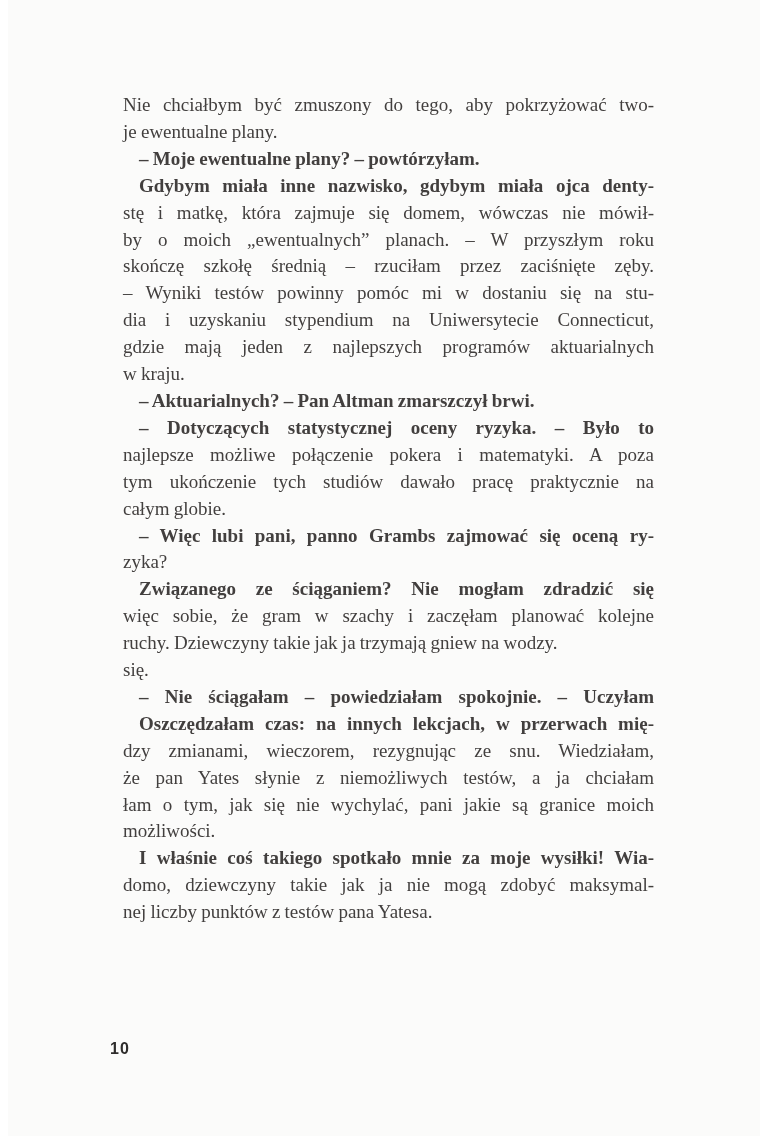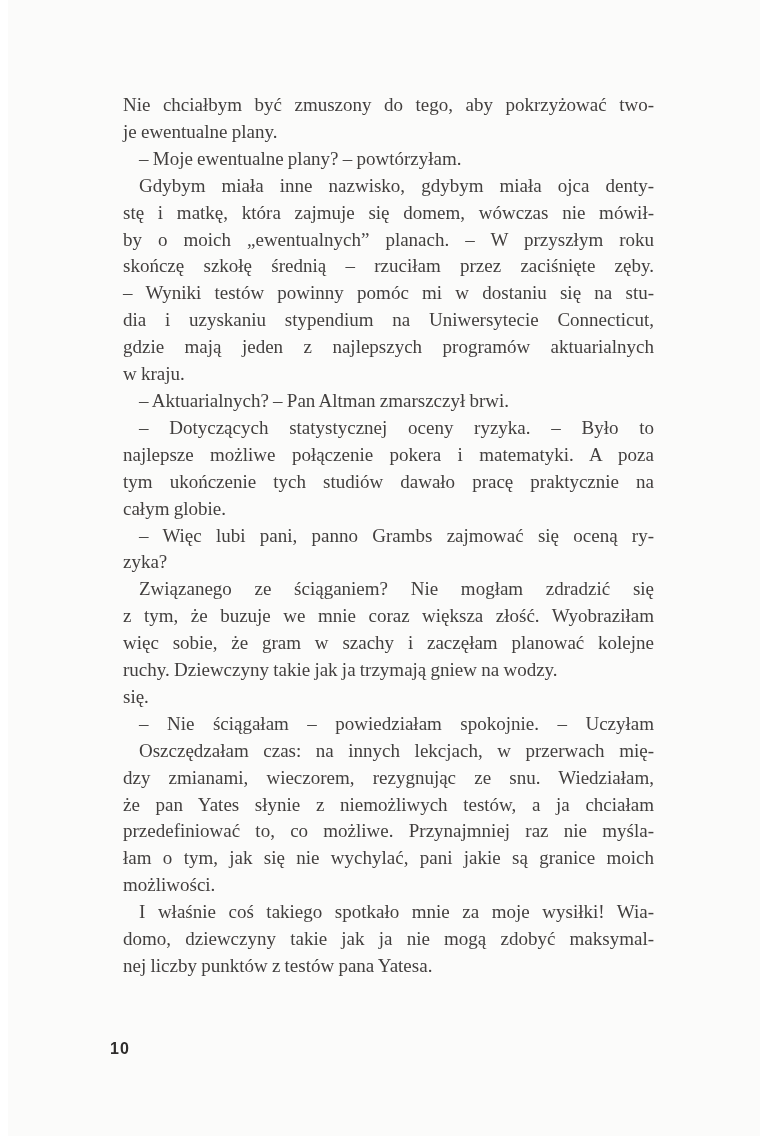--- a/index.html
+++ b/index.html
@@ -28,20 +28,21 @@
     text-align: justify;
     text-align-last: justify;
     white-space: normal;
   }
   .ln.last {
     text-align: center;
     text-align-last: left;
   }
   .ln.ind {
     text-indent: 16px;
+    font-weight: bold;
   }
   .page-number {
     position: absolute;
     left: 102px;
     top: 1040px;
     font-family: "Liberation Sans", "DejaVu Sans", sans-serif;
     font-weight: 700;
     font-size: 16px;
     letter-spacing: 1px;
     color: #2e2c2b;
@@ -64,29 +65,27 @@
     <div class="ln">gdzie mają jeden z najlepszych programów aktuarialnych</div>
     <div class="ln last">w kraju.</div>
     <div class="ln last ind">– Aktuarialnych? – Pan Altman zmarszczył brwi.</div>
     <div class="ln ind">– Dotyczących statystycznej oceny ryzyka. – Było to</div>
     <div class="ln">najlepsze możliwe połączenie pokera i matematyki. A poza</div>
     <div class="ln">tym ukończenie tych studiów dawało pracę praktycznie na</div>
     <div class="ln last">całym globie.</div>
     <div class="ln ind">– Więc lubi pani, panno Grambs zajmować się oceną ry-</div>
     <div class="ln last">zyka?</div>
     <div class="ln ind">Związanego ze ściąganiem? Nie mogłam zdradzić się</div>
-    <div class="ln">z tym, że buzuje we mnie coraz większa złość. Wyobraziłam</div>
     <div class="ln">więc sobie, że gram w szachy i zaczęłam planować kolejne</div>
     <div class="ln last">ruchy. Dziewczyny takie jak ja trzymają gniew na wodzy.</div>
     <div class="ln last">się.</div>
     <div class="ln ind">– Nie ściągałam – powiedziałam spokojnie. – Uczyłam</div>
     <div class="ln ind">Oszczędzałam czas: na innych lekcjach, w przerwach mię-</div>
     <div class="ln">dzy zmianami, wieczorem, rezygnując ze snu. Wiedziałam,</div>
     <div class="ln">że pan Yates słynie z niemożliwych testów, a ja chciałam</div>
-    <div class="ln">przedefiniować to, co możliwe. Przynajmniej raz nie myśla-</div>
     <div class="ln">łam o tym, jak się nie wychylać, pani jakie są granice moich</div>
     <div class="ln last">możliwości.</div>
     <div class="ln ind">I właśnie coś takiego spotkało mnie za moje wysiłki! Wia-</div>
     <div class="ln">domo, dziewczyny takie jak ja nie mogą zdobyć maksymal-</div>
     <div class="ln last">nej liczby punktów z testów pana Yatesa.</div>
   </div>
   <div class="page-number">10</div>
 </div>
 
 </body></html>

